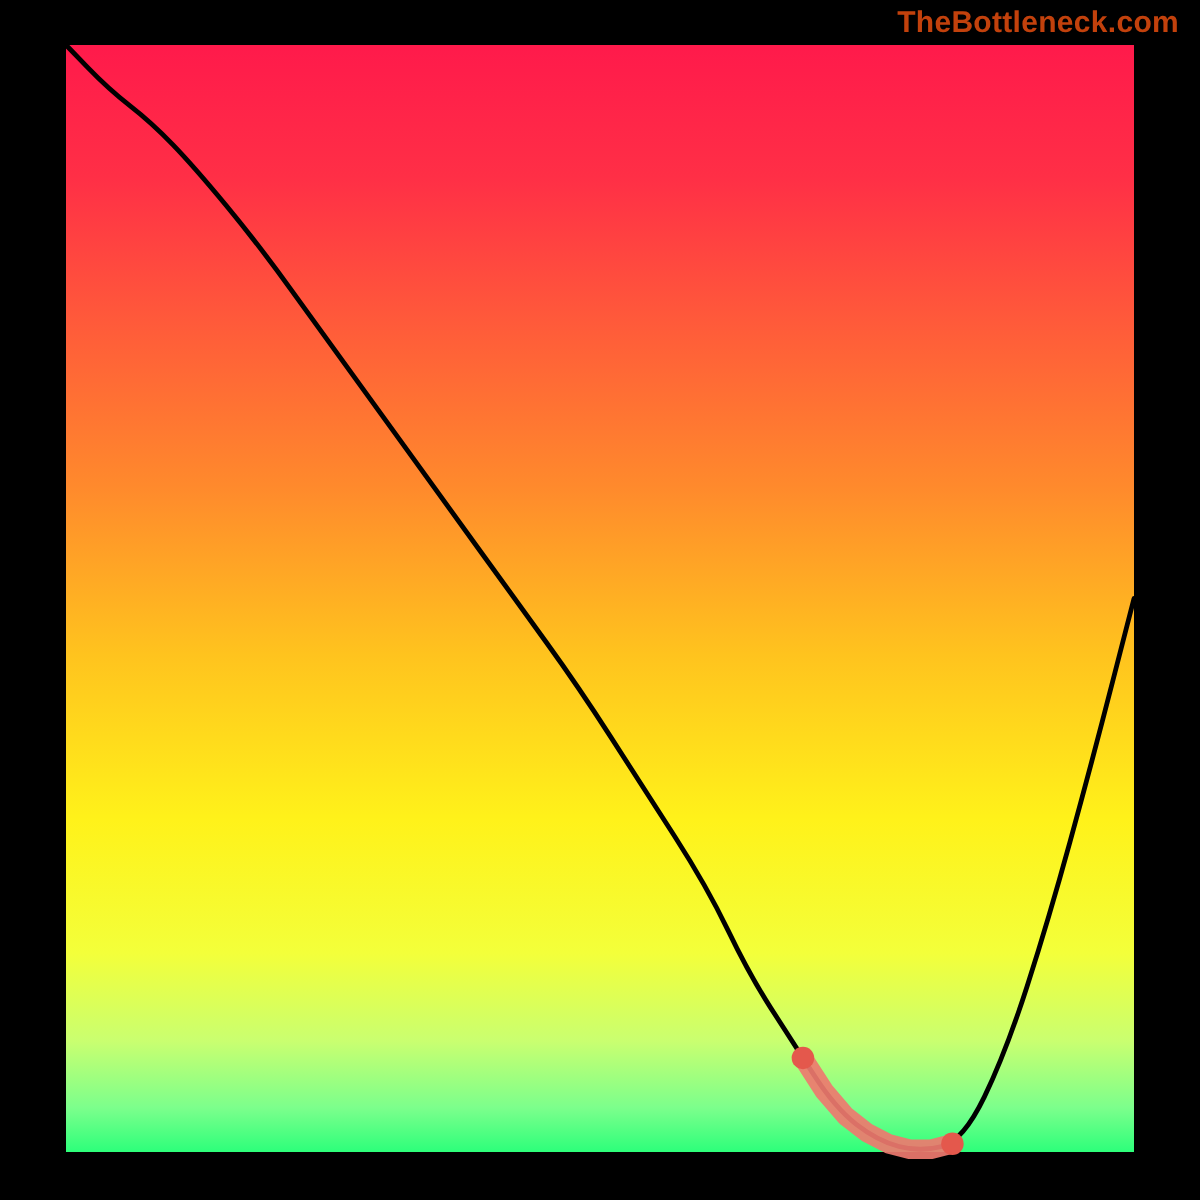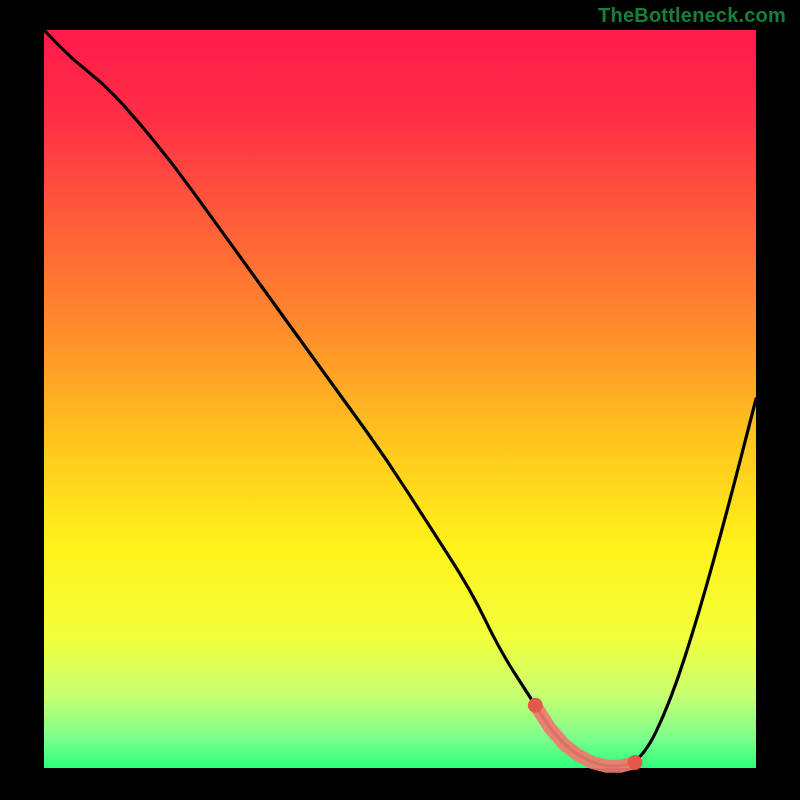--- a/index.html
+++ b/index.html
@@ -14,21 +14,21 @@
   .frame {
     position: relative;
     width: 800px;
     height: 800px;
     background: #000;
   }
   .watermark {
     position: absolute;
     top: 4px;
     right: 14px;
-    color: #15803d;
+    color: #c2410c;
     font-size: 20px;
     font-weight: bold;
     z-index: 5;
     letter-spacing: 0.2px;
   }
   svg {
     position: absolute;
     top: 0;
     left: 0;
   }

